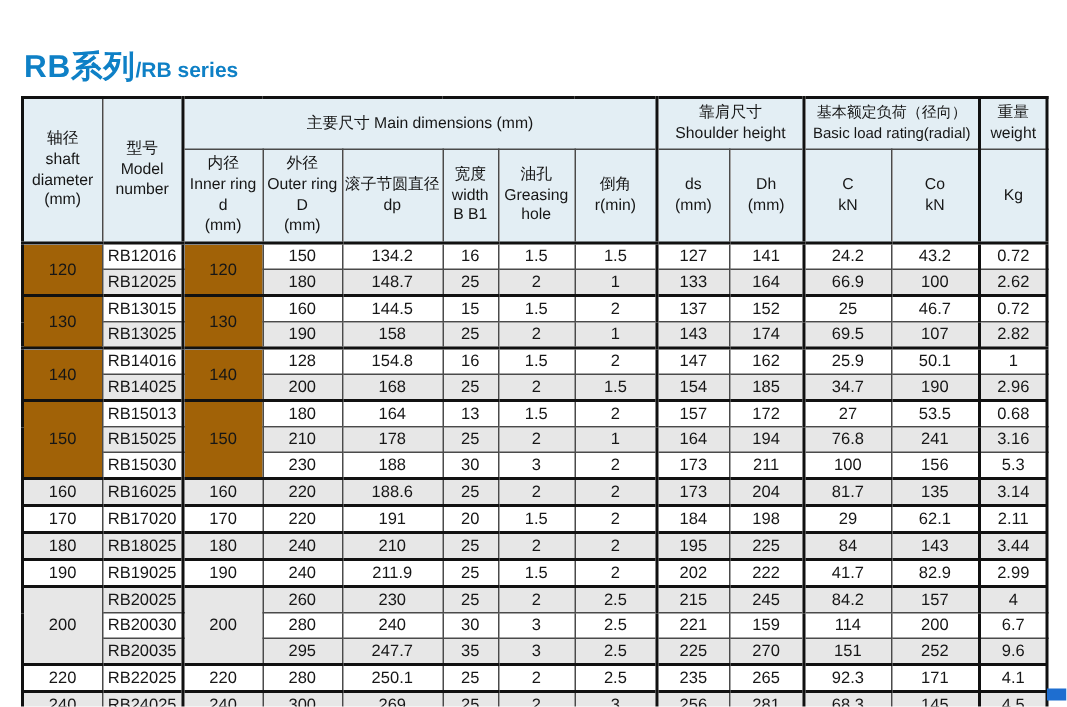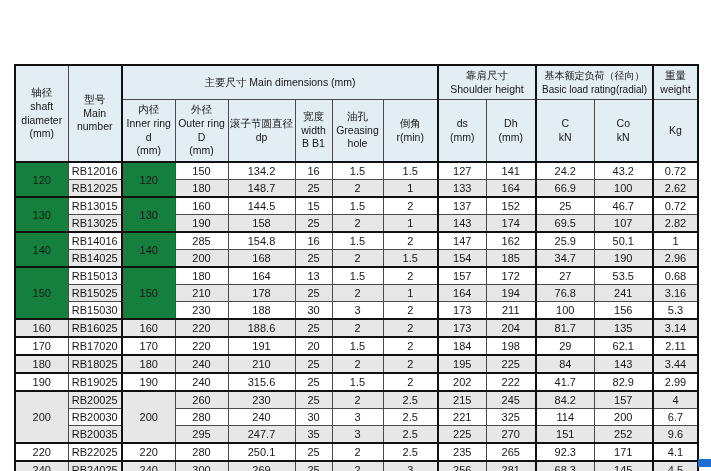--- a/index.html
+++ b/index.html
@@ -29,33 +29,34 @@
   .spec thead tr.top-row th { height: 33px; }
   .spec thead tr.sub-row th { height: 61px; }
   .spec thead th.small-en { font-size: 10px; line-height: 1.35; margin-top: 44px; }
   .spec thead tr:last-child th { border-bottom: 2px solid #111; }
   .spec thead tr.top-row th[rowspan] { border-bottom: 2px solid #111; }
   .spec tbody td {
     height: 16px; font-size: 11px; line-height: 16px;
     background: #ffffff; white-space: nowrap;
   }
   .spec tbody tr.stripe td { background: #e7e7e7; }
-  .spec tbody td.merged { background: #15803d; }
+  .spec tbody td.merged { background: #a16207; }
   .spec .tl { border-left: 2px solid #111; }
   .spec tbody tr.group-start td { border-top: 2px solid #111; }
   .corner-square {
     position: absolute; left: 698px; top: 459px;
     width: 13px; height: 8px; background: #1e6ed0;
   }
 </style>
 </head>
 <body>
 
 <div class="page">
 
+  <h1 class="title"><span class="zh">RB系列</span><span class="en">/RB series</span></h1>
 
   <table class="spec">
     <colgroup>
       <col style="width:53px">
         <col style="width:54px">
         <col style="width:53px">
       <col style="width:53px">
         <col style="width:67px">
         <col style="width:37px">
       <col style="width:51px">
@@ -66,21 +67,21 @@
         <col style="width:59px">
       <col style="width:45px">
     </colgroup>
     <thead>
       <tr class="top-row">
         <th rowspan="2">轴径
 shaft
 diameter
 (mm)</th>
         <th rowspan="2">型号
-Main
+Model
 number</th>
         <th colspan="6" class="tl">主要尺寸 Main dimensions (mm)</th>
         <th colspan="2" class="tl">靠肩尺寸
 Shoulder height</th>
         <th colspan="2" class="tl small-en">基本额定负荷（径向）
 Basic load rating(radial)</th>
         <th class="tl">重量
 weight</th>
       </tr>
       <tr class="sub-row">
@@ -167,21 +168,21 @@
           <td class="tl">143</td>
           <td>174</td>
           <td class="tl">69.5</td>
           <td>107</td>
           <td class="tl">2.82</td>
         </tr>
         <tr class="group-start">
           <td rowspan="2" class="merged">140</td>
           <td>RB14016</td>
           <td rowspan="2" class="tl merged">140</td>
-          <td>285</td>
+          <td>128</td>
           <td>154.8</td>
           <td>16</td>
           <td>1.5</td>
           <td>2</td>
           <td class="tl">147</td>
           <td>162</td>
           <td class="tl">25.9</td>
           <td>50.1</td>
           <td class="tl">1</td>
         </tr>
@@ -282,21 +283,21 @@
           <td>225</td>
           <td class="tl">84</td>
           <td>143</td>
           <td class="tl">3.44</td>
         </tr>
         <tr class="group-start">
           <td>190</td>
           <td>RB19025</td>
           <td class="tl">190</td>
           <td>240</td>
-          <td>315.6</td>
+          <td>211.9</td>
           <td>25</td>
           <td>1.5</td>
           <td>2</td>
           <td class="tl">202</td>
           <td>222</td>
           <td class="tl">41.7</td>
           <td>82.9</td>
           <td class="tl">2.99</td>
         </tr>
         <tr class="stripe group-start">
@@ -315,21 +316,21 @@
           <td class="tl">4</td>
         </tr>
         <tr class="">
           <td>RB20030</td>
           <td>280</td>
           <td>240</td>
           <td>30</td>
           <td>3</td>
           <td>2.5</td>
           <td class="tl">221</td>
-          <td>325</td>
+          <td>159</td>
           <td class="tl">114</td>
           <td>200</td>
           <td class="tl">6.7</td>
         </tr>
         <tr class="stripe">
           <td>RB20035</td>
           <td>295</td>
           <td>247.7</td>
           <td>35</td>
           <td>3</td>

